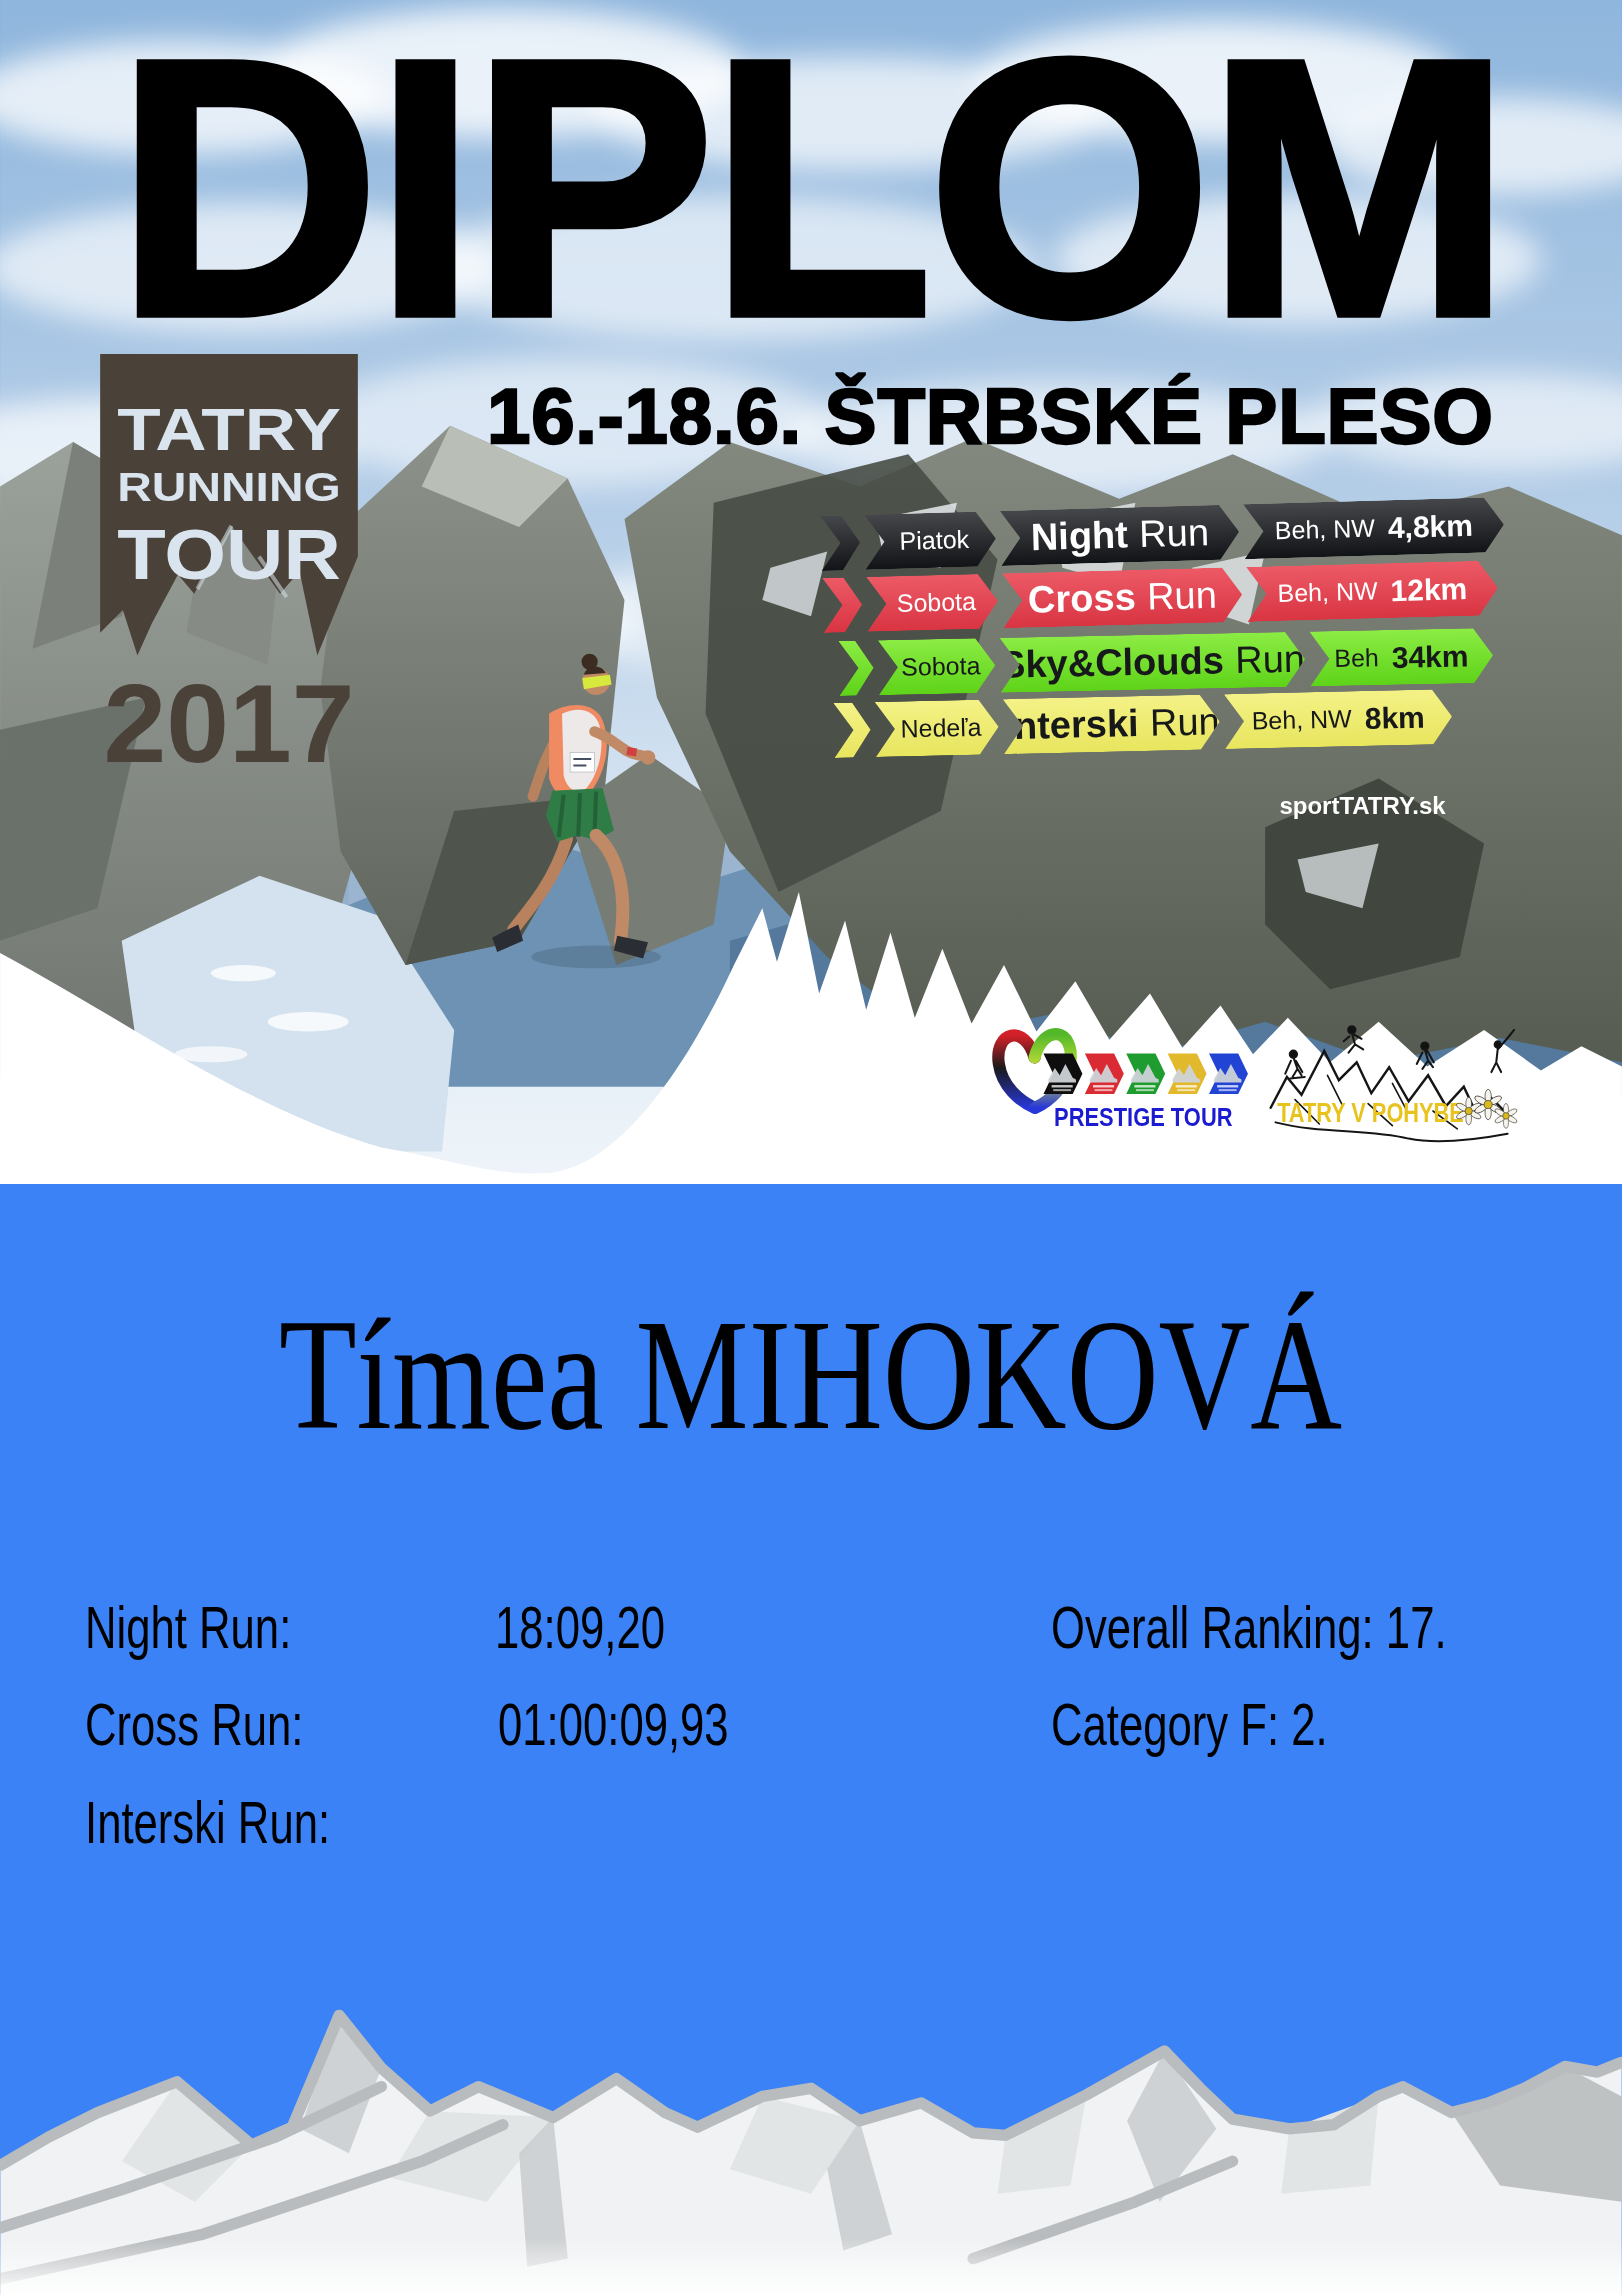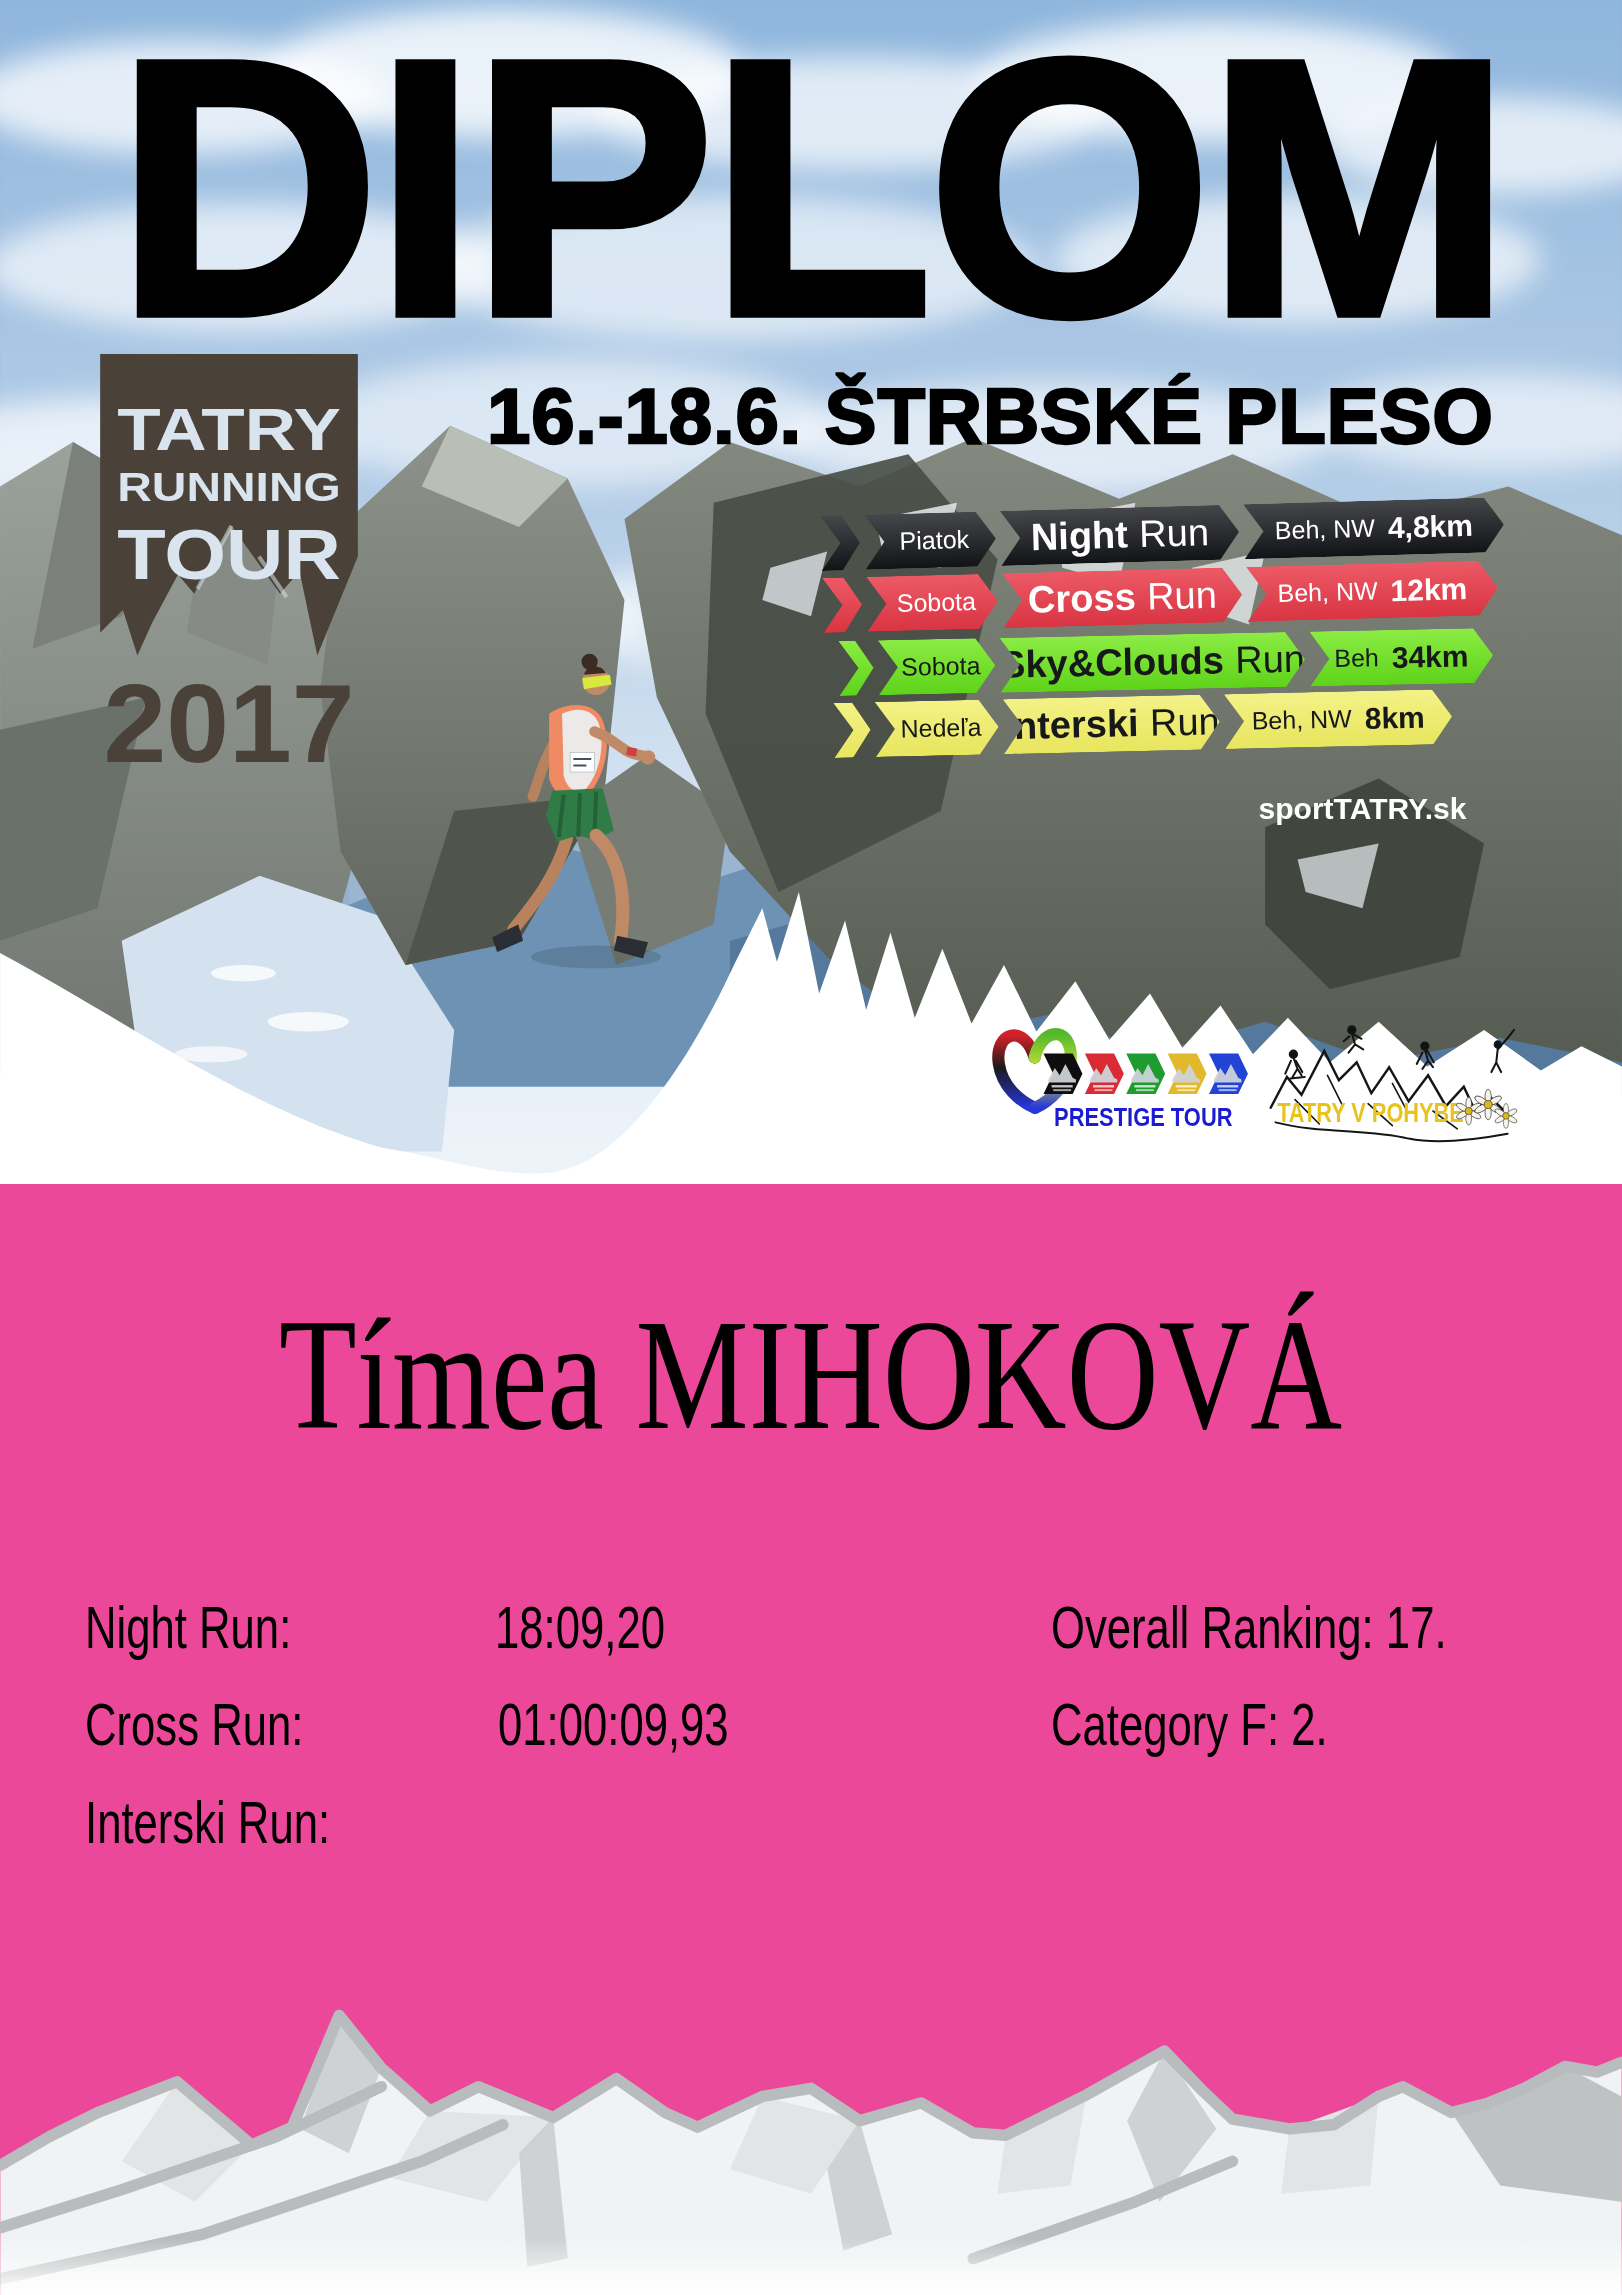--- a/index.html
+++ b/index.html
@@ -1,17 +1,17 @@
 <!DOCTYPE html>
 <html style="font-size:13px"><head>
 <meta charset="utf-8">
 <style>
   html,body{margin:0;padding:0;background:#ffffff;}
   .page{
-    position:relative;width:1622px;height:2295px;background:#ec4899;overflow:hidden;
+    position:relative;width:1622px;height:2295px;background:#3b82f6;overflow:hidden;
     font-family:"Liberation Sans","DejaVu Sans",sans-serif;color:#000;
   }
   .abs{position:absolute;}
   
   .diplom-title{
     top:4.9px;left:0;width:1622px;text-align:center;
     font-size:365px;line-height:1;font-weight:700;letter-spacing:-4.9px;
     color:#000;-webkit-text-stroke:7.3px #000;white-space:nowrap;
   }
   .subtitle{
@@ -36,21 +36,21 @@
   .row-2 .seg{background:linear-gradient(180deg,#8cec44,#5ed319);color:#17181a;}
   .row-3 .seg{background:linear-gradient(180deg,#f4f287,#e8e55e);color:#17181a;}
   .row-2 .seg-dist{width:207px;} .row-0 .seg-dist{width:260px;}
   .row-1 .seg-dist{width:251px;} .row-3 .seg-dist{width:243px;}
   .race-day{font-size:25px;}
   .race-name-bold{font-size:38px;font-weight:700;}
   .race-name-rest{font-size:38px;font-weight:400;margin-left:11.4px;}
   .race-type{font-size:25px;}
   .race-dist{font-size:30px;font-weight:700;margin-left:13px;}
   
-  .website{top:792px;left:1249px;width:227px;text-align:center;font-size:30px;font-weight:700;color:#fff;}
+  .website{top:792px;left:1249px;width:227px;text-align:center;font-size:24px;font-weight:700;color:#fff;}
   
   .recipient{top:1291px;left:0;width:1622px;text-align:center;font-size:159px;line-height:1.05;white-space:nowrap;font-family:Liberation Serif, serif;}
   .recipient .squeeze{display:inline-block;transform:scaleX(0.8);transform-origin:center;}
   
   .res{font-size:59px;white-space:nowrap;}
   .cond{display:inline-block;transform:scaleX(0.74);transform-origin:0 50%;white-space:nowrap;}
   .res-l0{top:1594px;left:85px;} .res-l1{top:1691px;left:85px;} .res-l2{top:1789px;left:85px;}
   .res-v0{top:1594px;left:495px;} .res-v1{top:1691px;left:498px;} .res-v2{top:1789px;left:495px;}
   .res-r0{top:1594px;left:1051px;} .res-r1{top:1691px;left:1051px;}
   .res-total{top:1757px;left:1051px;font-size:88px;white-space:nowrap;}

